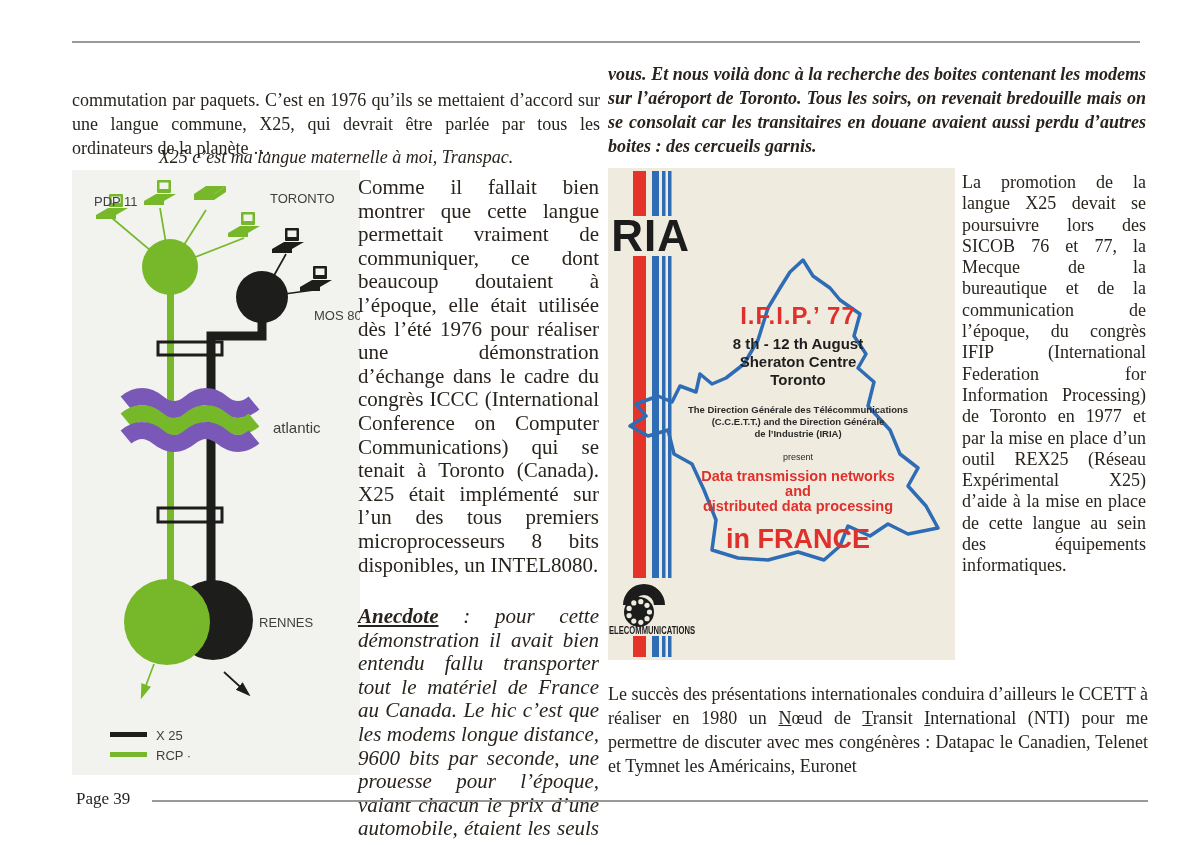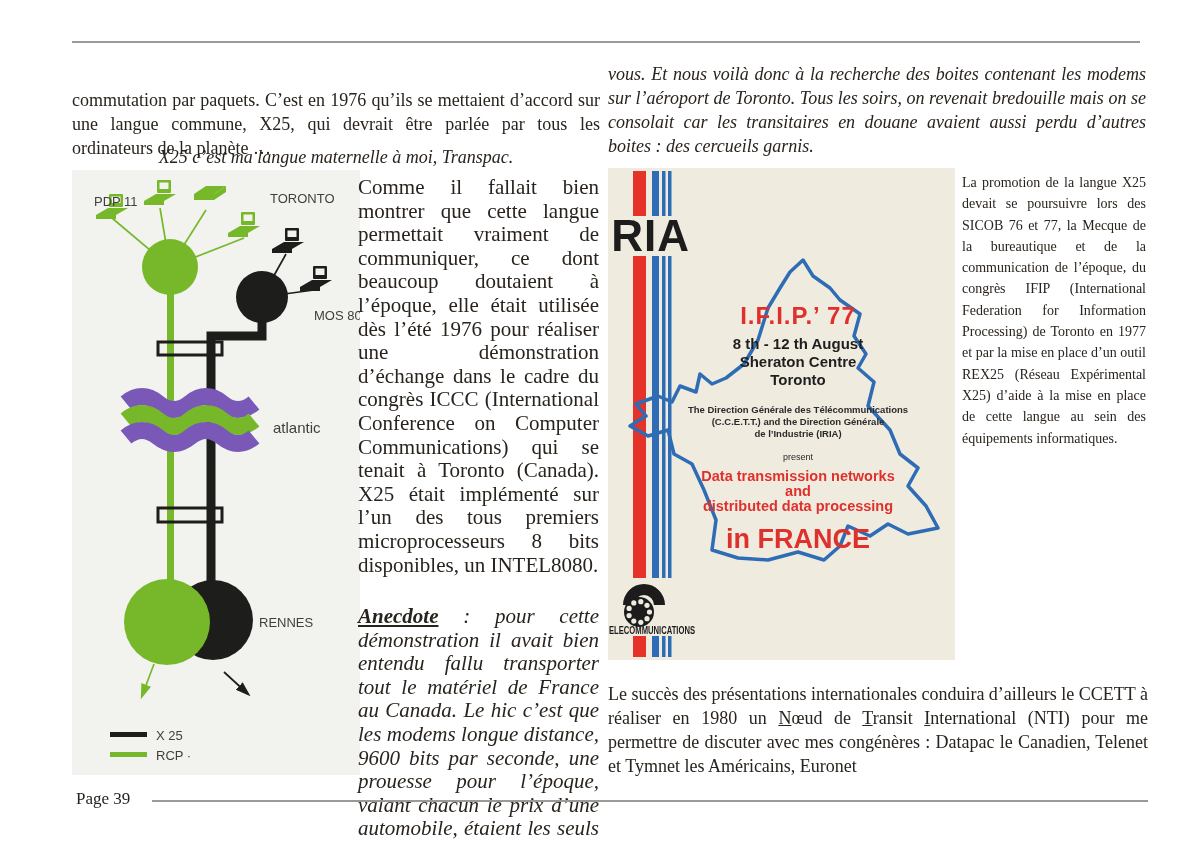--- a/index.html
+++ b/index.html
@@ -8,33 +8,33 @@
     font-family:"Liberation Serif", serif;color:#29231d;overflow:hidden;
   }
   .abs{position:absolute;}
   .rule{background:#9a9a98;height:2px;}
   p.body{margin:0;text-align:justify;font-size:18px;line-height:24px;}
   .serif-just{margin:0;text-align:justify;}
   .ital{font-style:italic;}
   .u{text-decoration:underline;}
   .anecdote-label{font-weight:bold;font-style:italic;text-decoration:underline;}
   .midcol{font-size:21px;line-height:23.6px;}
-  .sidecol{font-size:14px;line-height:21.3px;}
+  .sidecol{font-size:18px;line-height:21.3px;}
   .footer-label{font-size:17px;}
   svg text{font-family:"Liberation Sans", sans-serif;}
 </style>
 </head>
 <body>
 
 <div class="abs rule" style="left:72px;top:41px;width:1068px;"></div>
 
 <p class="body abs" style="left:72px;top:60px;width:528px;margin-top:28px;">commutation par paquets. C’est en 1976 qu’ils se mettaient d’accord sur une langue commune, X25, qui devrait être parlée par tous les ordinateurs de la planète …</p>
 <p class="body abs" style="left:72px;top:145px;width:528px;text-align:center;font-style:italic;">X25 c’est ma langue maternelle à moi, Transpac.</p>
 
-<p class="body abs ital" style="left:608px;top:62px;width:538px;">vous. Et nous voilà donc à la recherche des boites contenant les modems sur l’aéroport de Toronto. Tous les soirs, on revenait bredouille mais on se consolait car les transitaires en douane avaient aussi perdu d’autres boites : des cercueils garnis.</p>
+<p class="body abs ital" style="left:608px;top:62px;width:538px;font-weight:bold;">vous. Et nous voilà donc à la recherche des boites contenant les modems sur l’aéroport de Toronto. Tous les soirs, on revenait bredouille mais on se consolait car les transitaires en douane avaient aussi perdu d’autres boites : des cercueils garnis.</p>
 
 <div class="abs" style="left:72px;top:170px;width:288px;height:605px;">
 <svg width="288" height="605" viewBox="0 0 288 605">
   <defs>
     <g id="term">
       <path d="M0 21 L12 14 L32 14 L20 21 Z"></path>
       <path d="M0 21 L20 21 L20 25 L0 25 Z"></path>
       <rect x="13" y="0" width="14" height="13" rx="1"></rect>
       <rect x="15.5" y="2.5" width="9" height="6.5" fill="#f2f2ef"></rect>
     </g>

